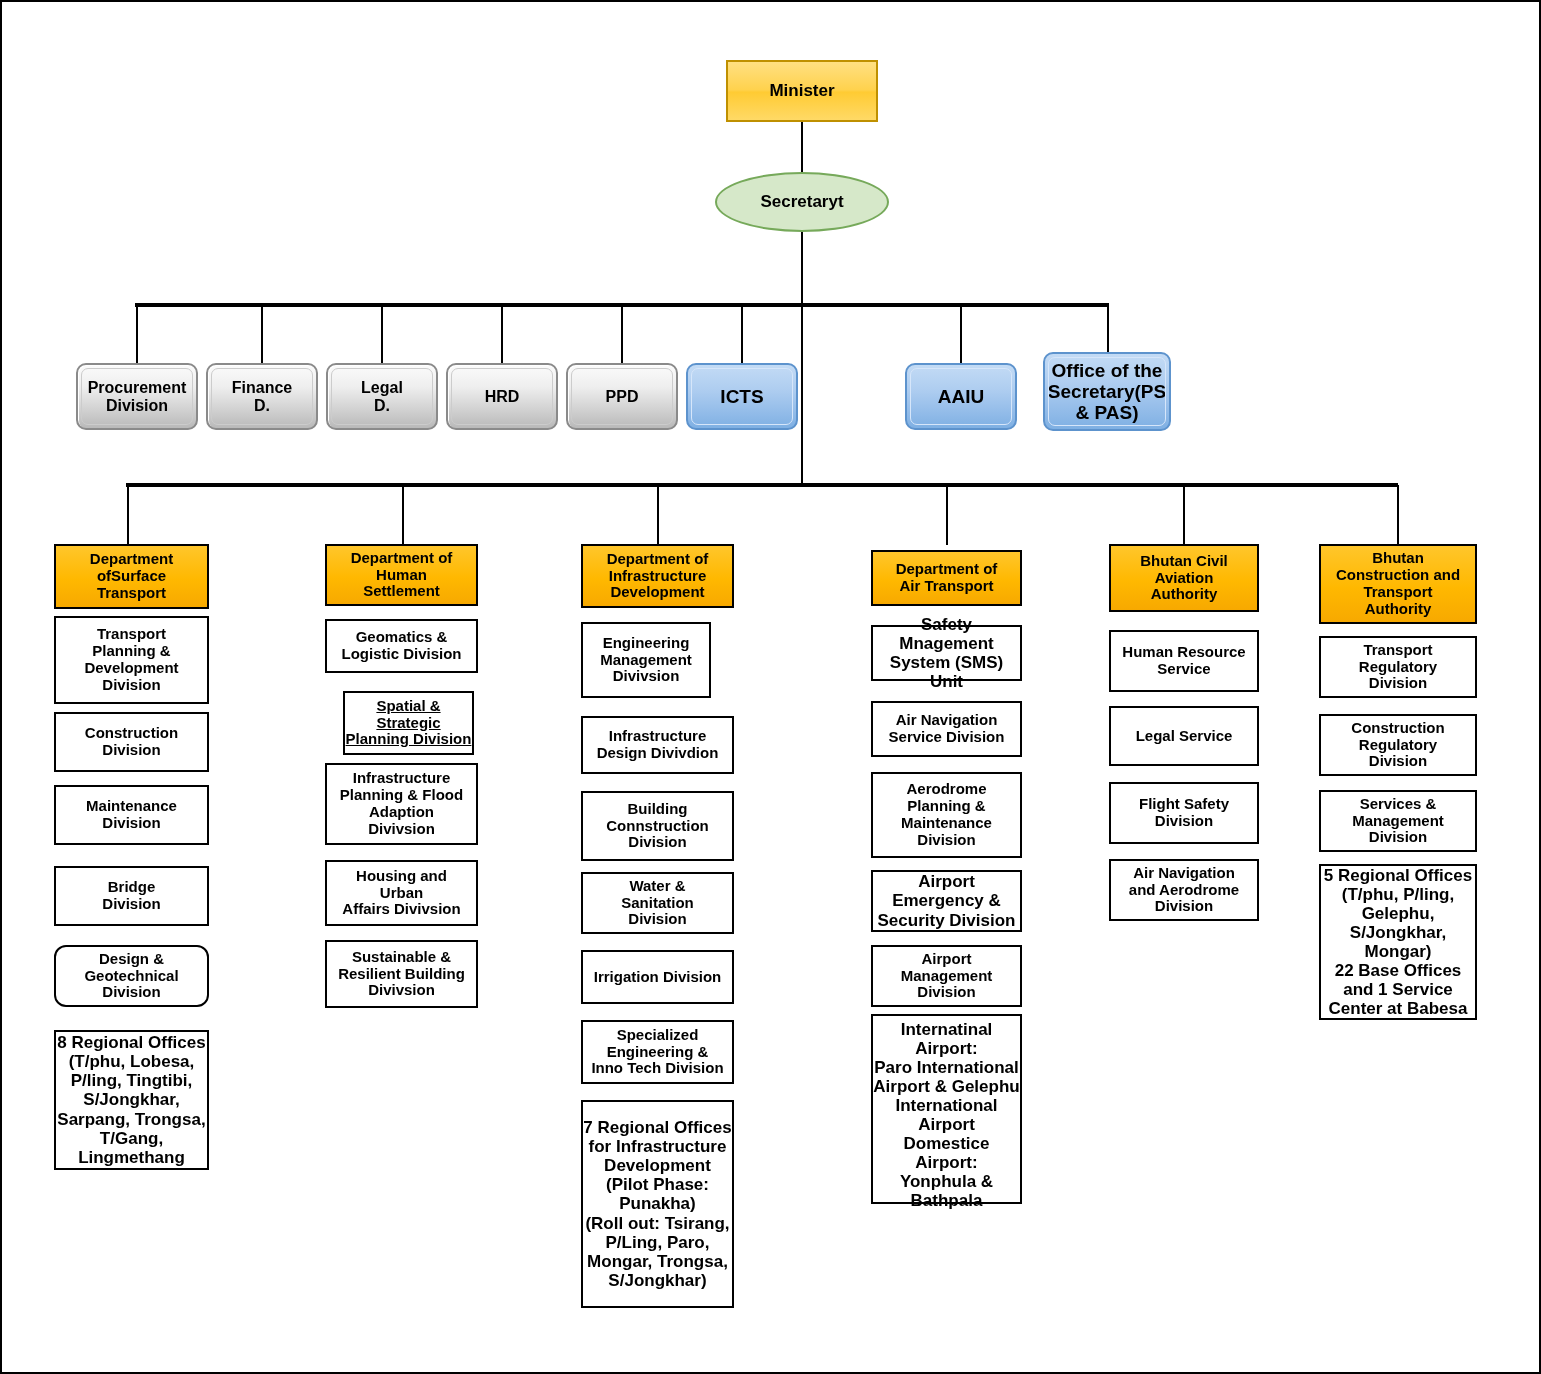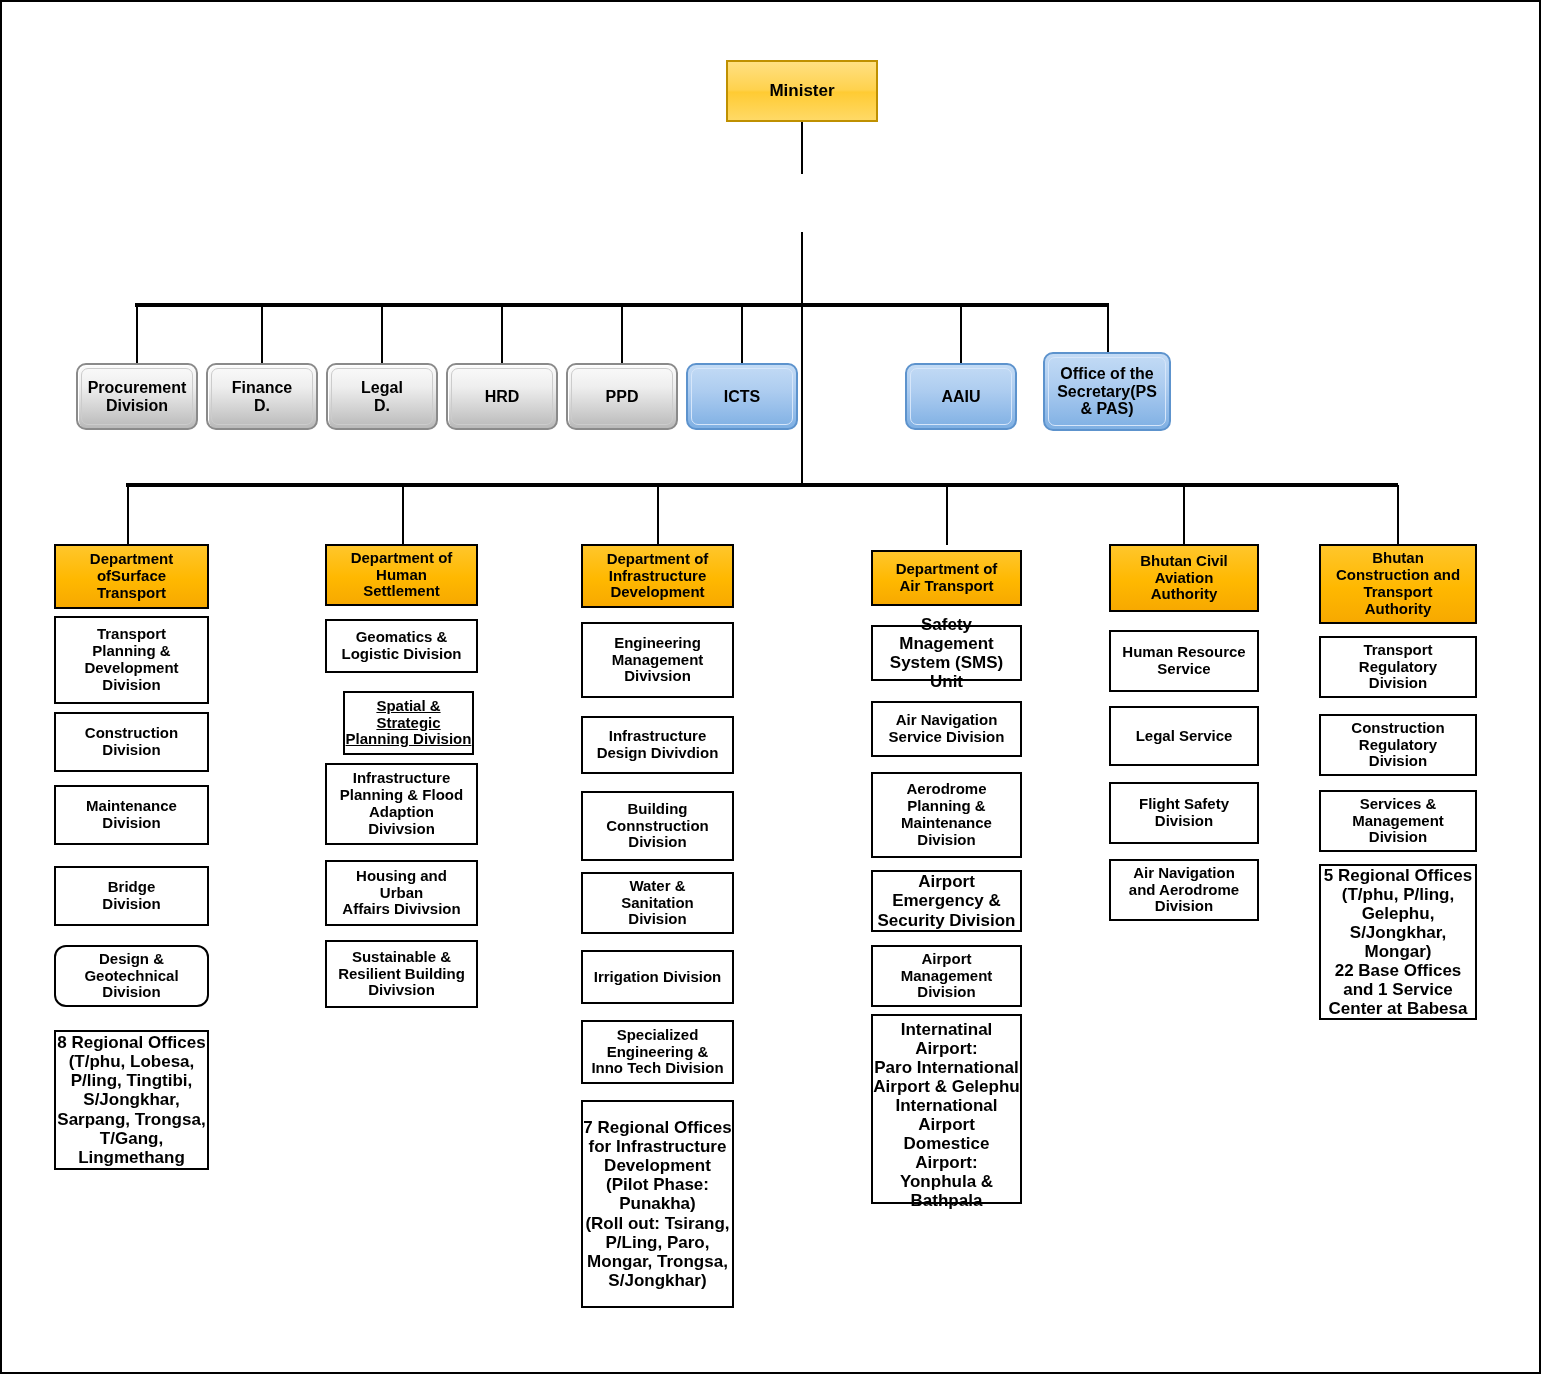--- a/index.html
+++ b/index.html
@@ -66,21 +66,21 @@
     border: 1px solid #cccccc;
     border-radius: 7px;
     pointer-events: none;
   }
 
   
   .n-blue {
     background: linear-gradient(to bottom, #c3dbf5 0%, #aecdf0 40%, #93bce9 75%, #7fb0e3 100%);
     border: 2px solid #5d93cd;
     border-radius: 10px;
-    font-size: 16px;
+    font-size: 19px;
   }
   .n-blue::after {
     content: "";
     position: absolute;
     left: 3px; right: 3px; top: 3px; bottom: 3px;
     border: 1px solid #d6e6fa;
     border-radius: 7px;
     pointer-events: none;
   }
 
@@ -112,20 +112,21 @@
 </style>
 </head>
 <body>
 
 <div id="page">
 
   <div class="node n-minister" style="left:724px; top:58px; width:152px; height:62px;">Minister</div>
 
   <div class="line v" style="left:799px; top:120px; height:52px;"></div>
 
+  <div class="node n-secretary" style="left:713px; top:170px; width:174px; height:60px;">Secretaryt</div>
 
   <div class="line v" style="left:799px; top:230px; height:255px;"></div>
 
   <div class="line bus" style="left:133px; top:301px; width:974px;"></div>
 
   <div class="line v" style="left:134px; top:303px; height:58px;"></div>
   <div class="line v" style="left:259px; top:303px; height:58px;"></div>
   <div class="line v" style="left:379px; top:303px; height:58px;"></div>
   <div class="line v" style="left:499px; top:303px; height:58px;"></div>
   <div class="line v" style="left:619px; top:303px; height:58px;"></div>
@@ -195,21 +196,21 @@
   <div class="node n-leaf" style="left:323px; top:858px; width:153px; height:66px;">Housing and
 Urban
 Affairs Divivsion</div>
   <div class="node n-leaf" style="left:323px; top:938px; width:153px; height:68px;">Sustainable &amp;
 Resilient Building
 Divivsion</div>
 
   <div class="node n-dept" style="left:579px; top:542px; width:153px; height:64px;">Department of
 Infrastructure
 Development</div>
-  <div class="node n-leaf" style="left:579px; top:620px; width:153px; height:76px;">Engineering
+  <div class="node n-leaf" style="left:579px; top:620px; width:130px; height:76px;">Engineering
 Management
 Divivsion</div>
   <div class="node n-leaf" style="left:579px; top:714px; width:153px; height:58px;">Infrastructure
 Design Divivdion</div>
   <div class="node n-leaf" style="left:579px; top:789px; width:153px; height:70px;">Building
 Connstruction
 Division</div>
   <div class="node n-leaf" style="left:579px; top:870px; width:153px; height:62px;">Water &amp;
 Sanitation
 Division</div>

